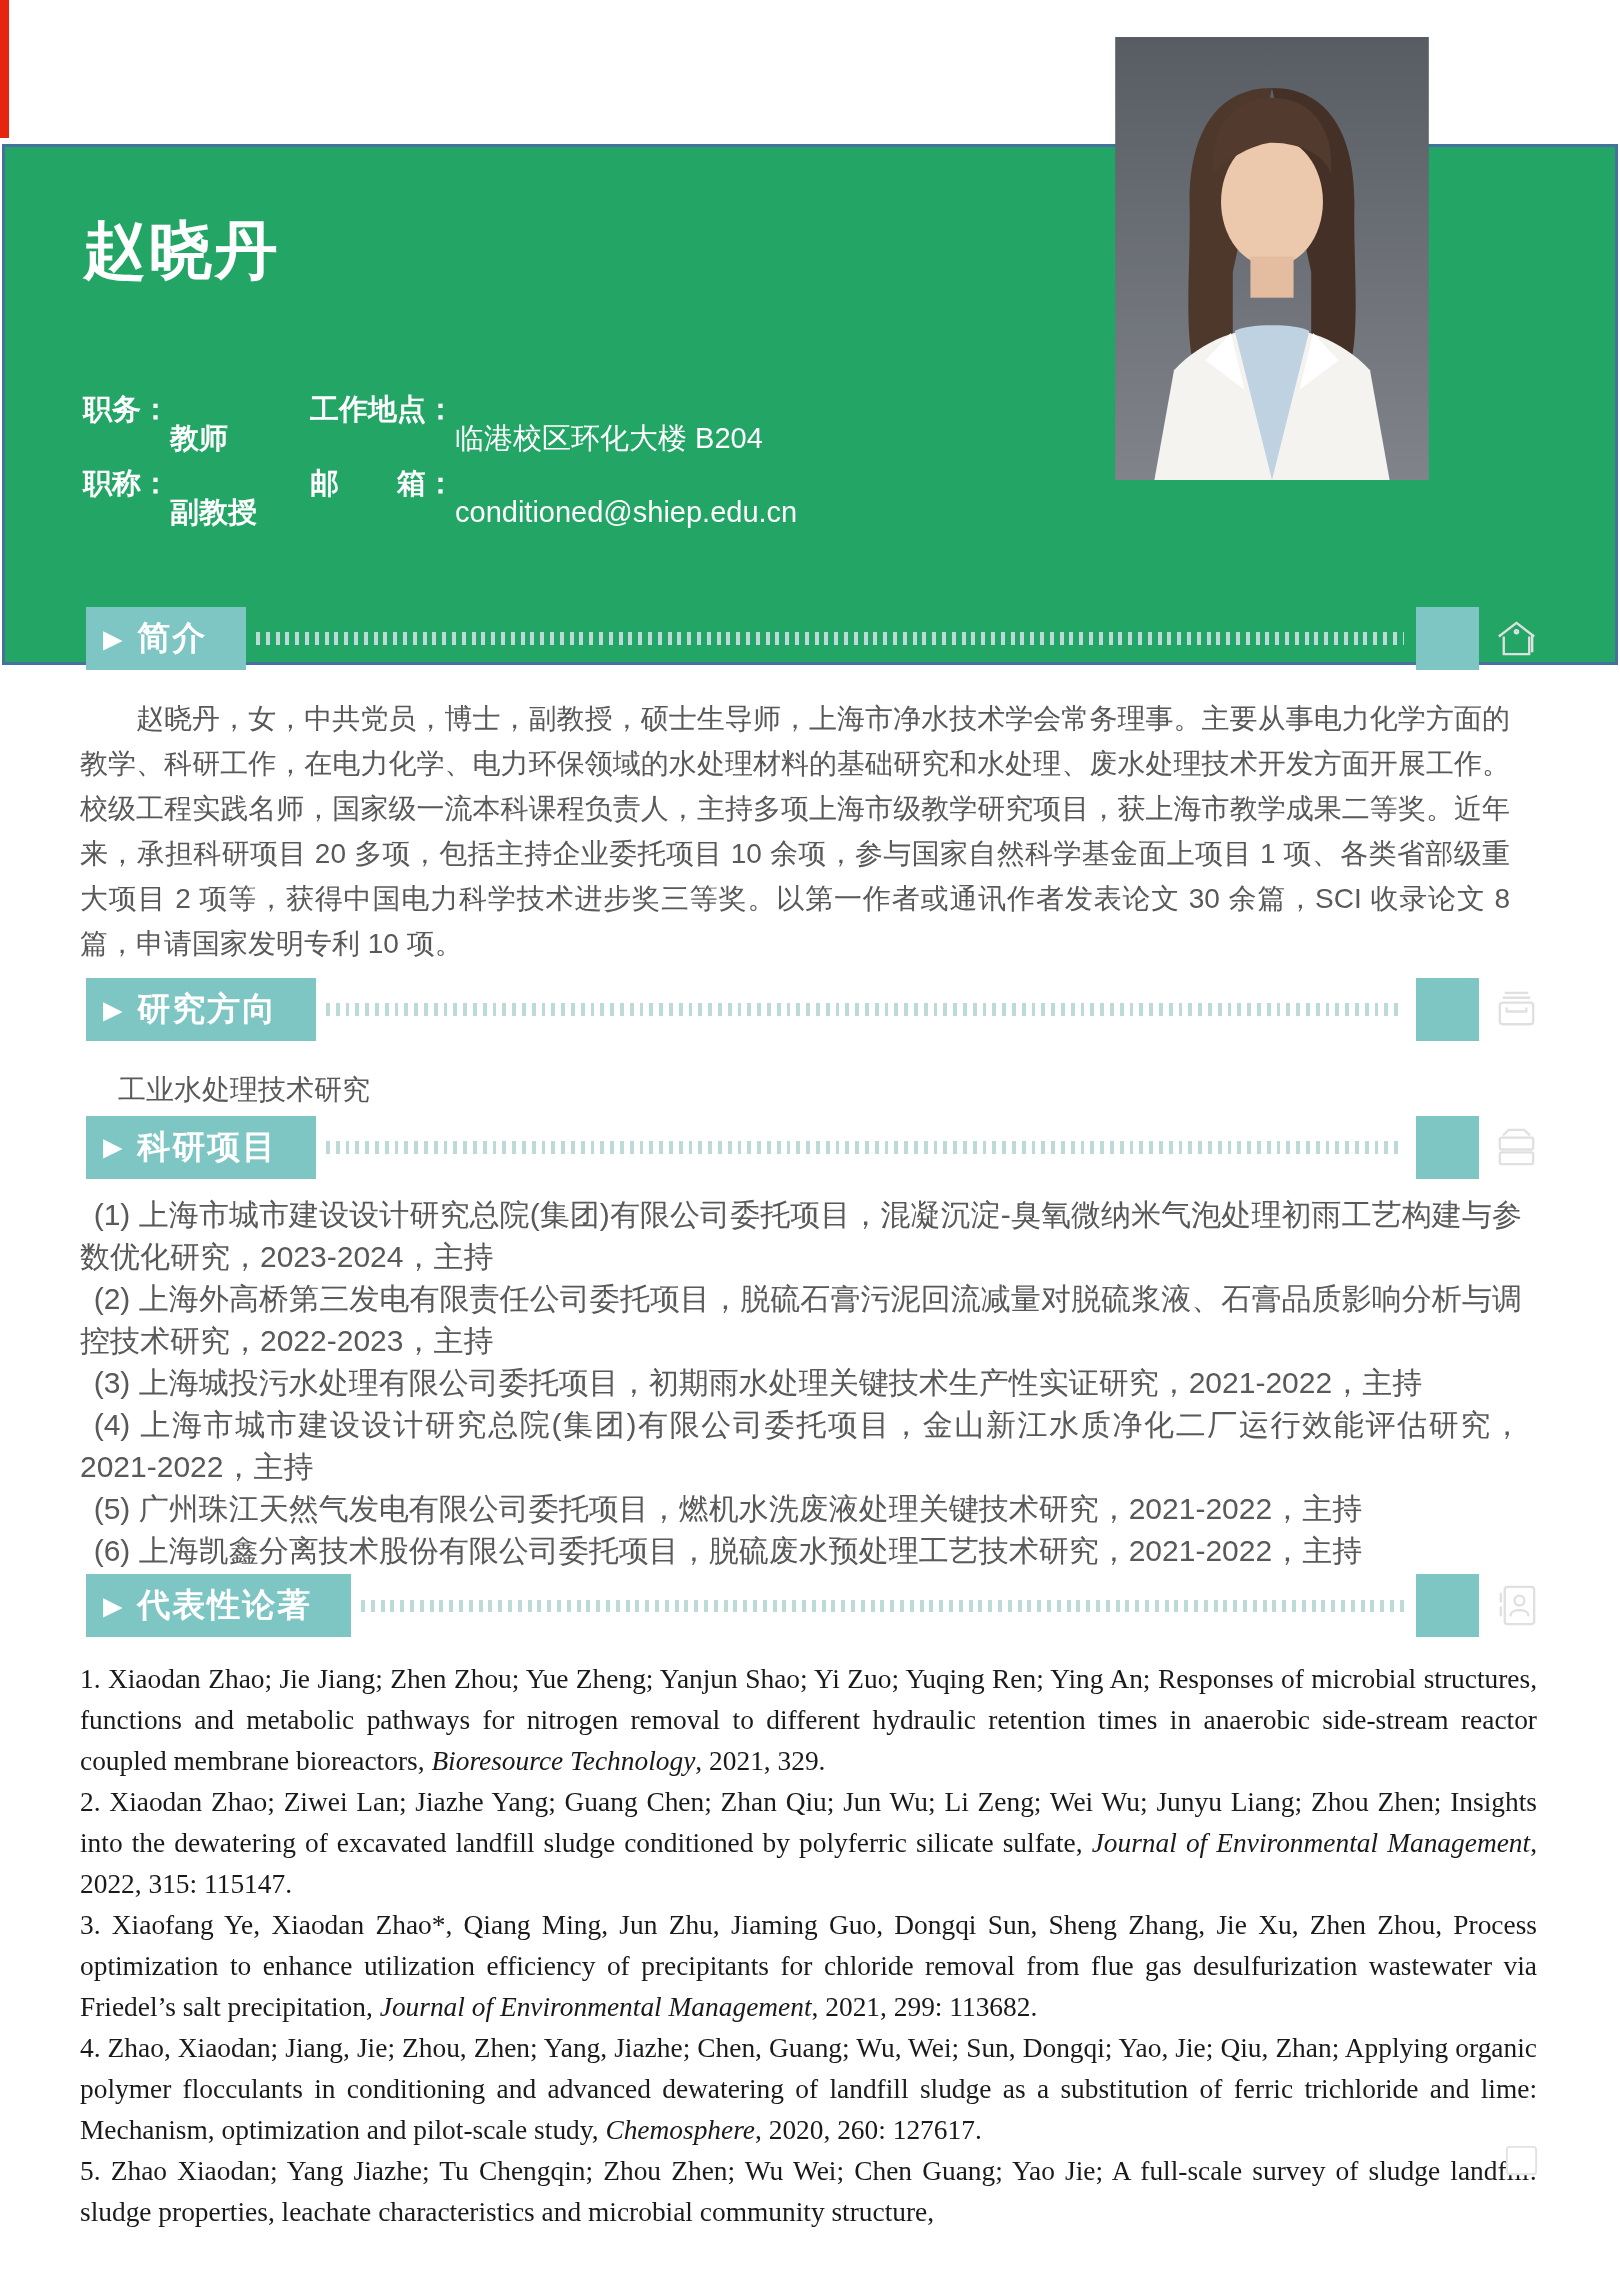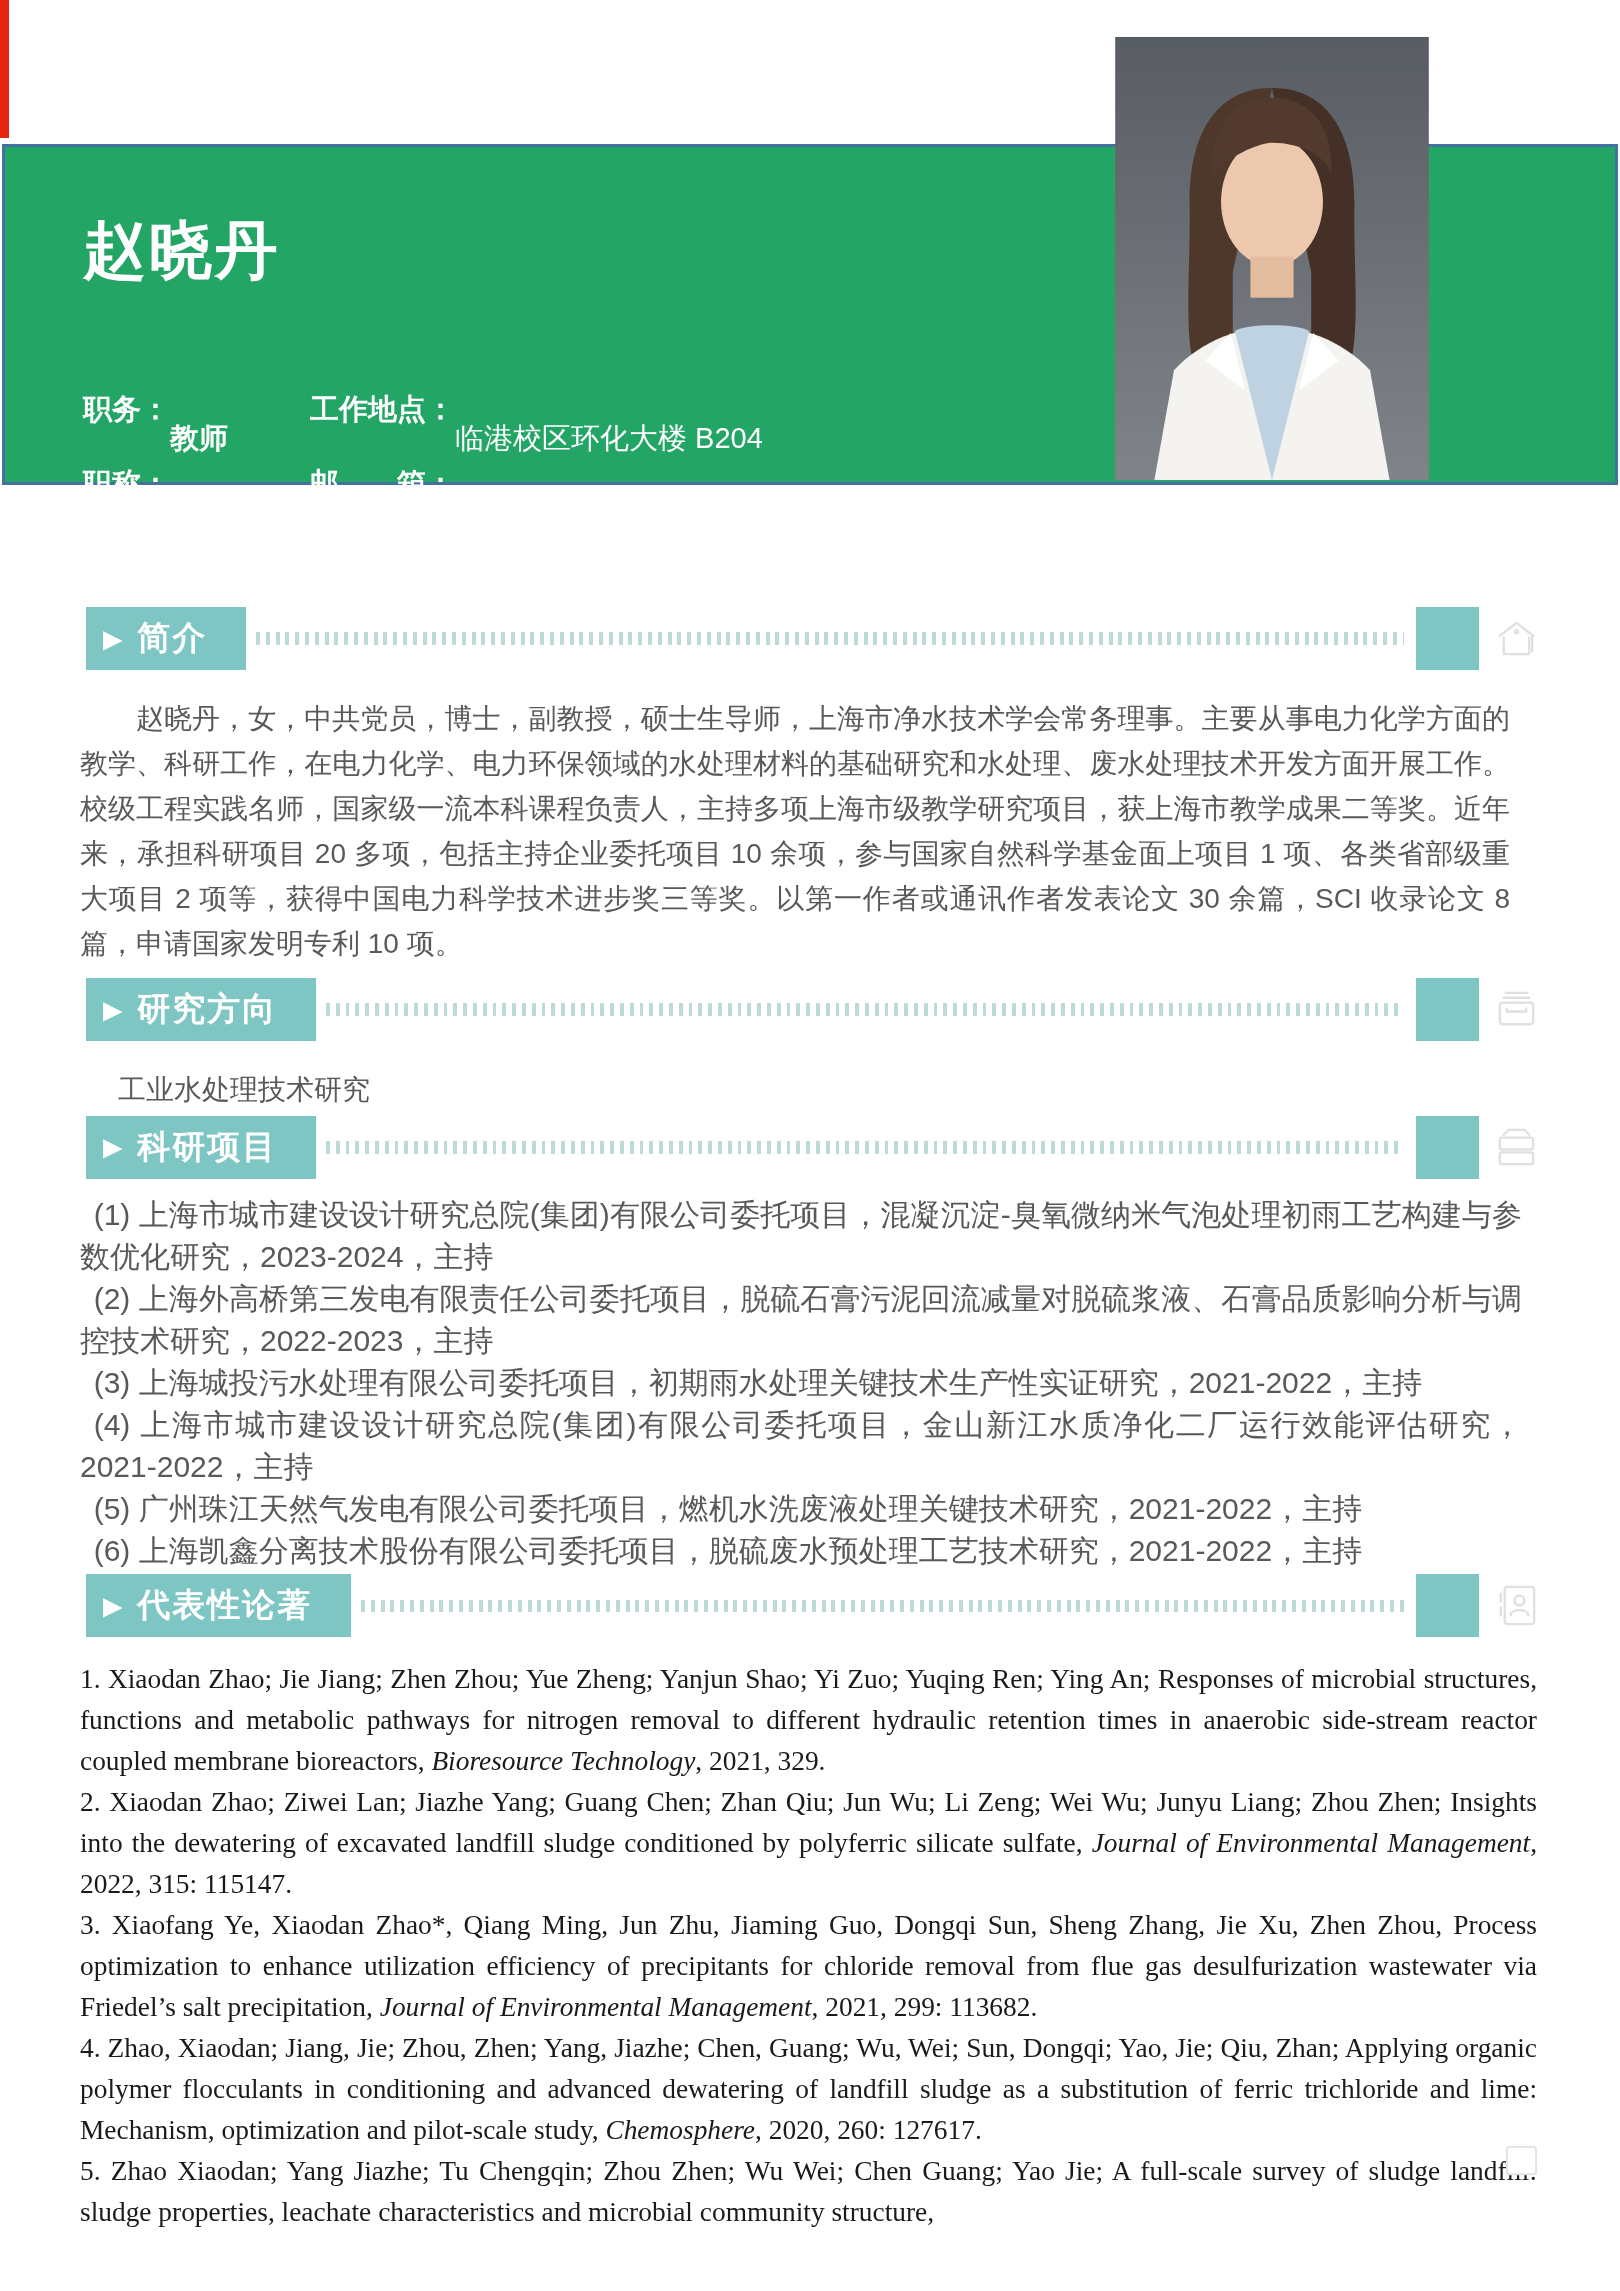--- a/index.html
+++ b/index.html
@@ -7,21 +7,21 @@
   body {
     width:1620px; height:2292px;
     position:relative; overflow:hidden;
     font-family:"Liberation Sans", sans-serif;
   }
   
   .red-stripe { position:absolute; left:0; top:0; width:8.8px; height:138px; background:#e5250f; }
 
   
   .green-band {
-    position:absolute; left:2px; top:144px; width:1616px; height:341px;
+    position:absolute; left:2px; top:144px; width:1616px; height:521px;
     background:#23a566; border:3.9px solid #44719f;
   }
   .band-inner { padding:69px 0 0 78px; color:#ffffff; }
   .person-name { font-size:63px; line-height:69px; font-weight:bold; letter-spacing:2.9px; }
   .info-grid { margin-top:102px; display:flex; font-size:29px; line-height:45px; }
   .info-col1 { width:227px; font-weight:bold; }
   .info-col2 { }
   .info-row { display:flex; white-space:nowrap; }
   .info-label { font-weight:bold; }
   .info-value { font-weight:normal;margin-top:29px; }
@@ -86,21 +86,21 @@
           <span class="info-value">副教授</span>
         </div>
       </div>
       <div class="info-col2">
         <div class="info-row">
           <span class="info-label">工作地点：</span>
           <span class="info-value">临港校区环化大楼 B204</span>
         </div>
         <div class="info-row">
           <span class="info-label">邮　　箱：</span>
-          <span class="info-value">zhaoxiaodan@salt.edu.cn</span>
+          <span class="info-value">conditioned@shiep.edu.cn</span>
         </div>
       </div>
     </div>
   </div>
 </div>
 
 <div class="photo">
   <svg width="314" height="443" viewBox="0 0 320 452" xmlns="http://www.w3.org/2000/svg">
     <defs>
       <linearGradient id="bgv" x1="0" y1="0" x2="0" y2="1">

